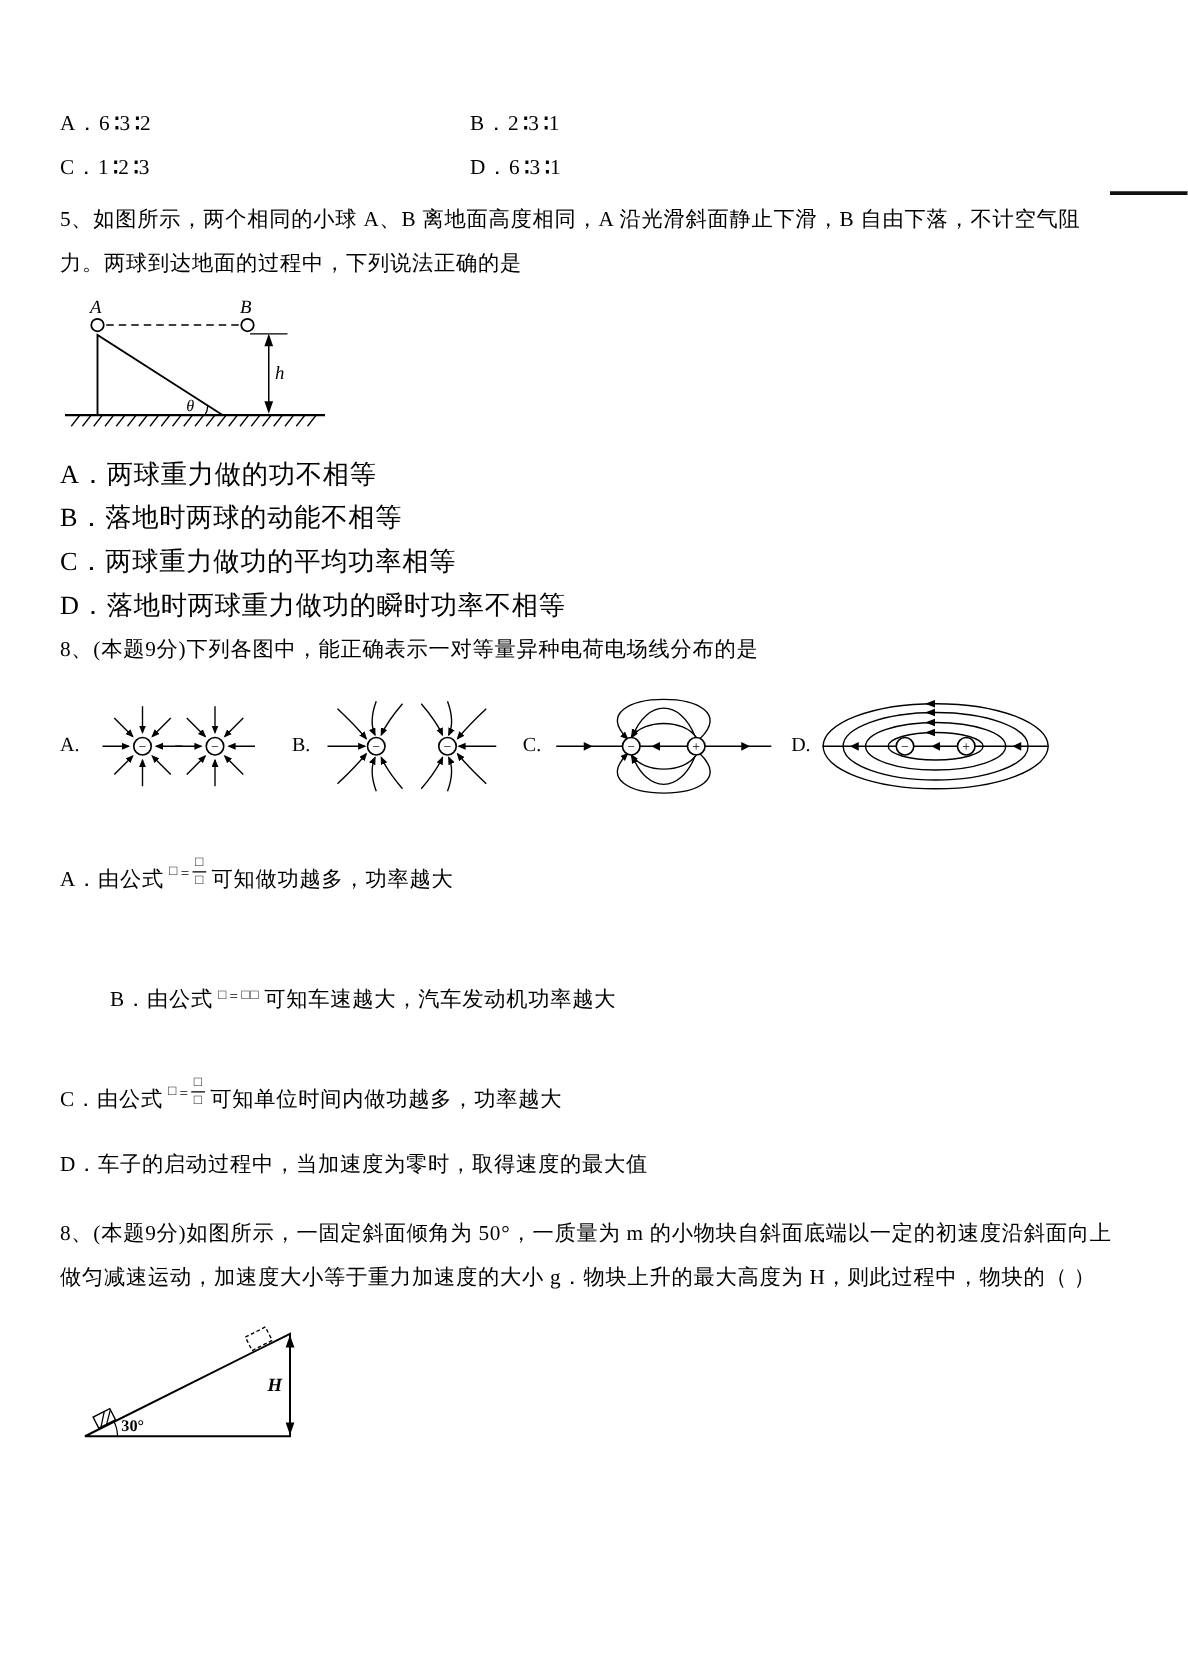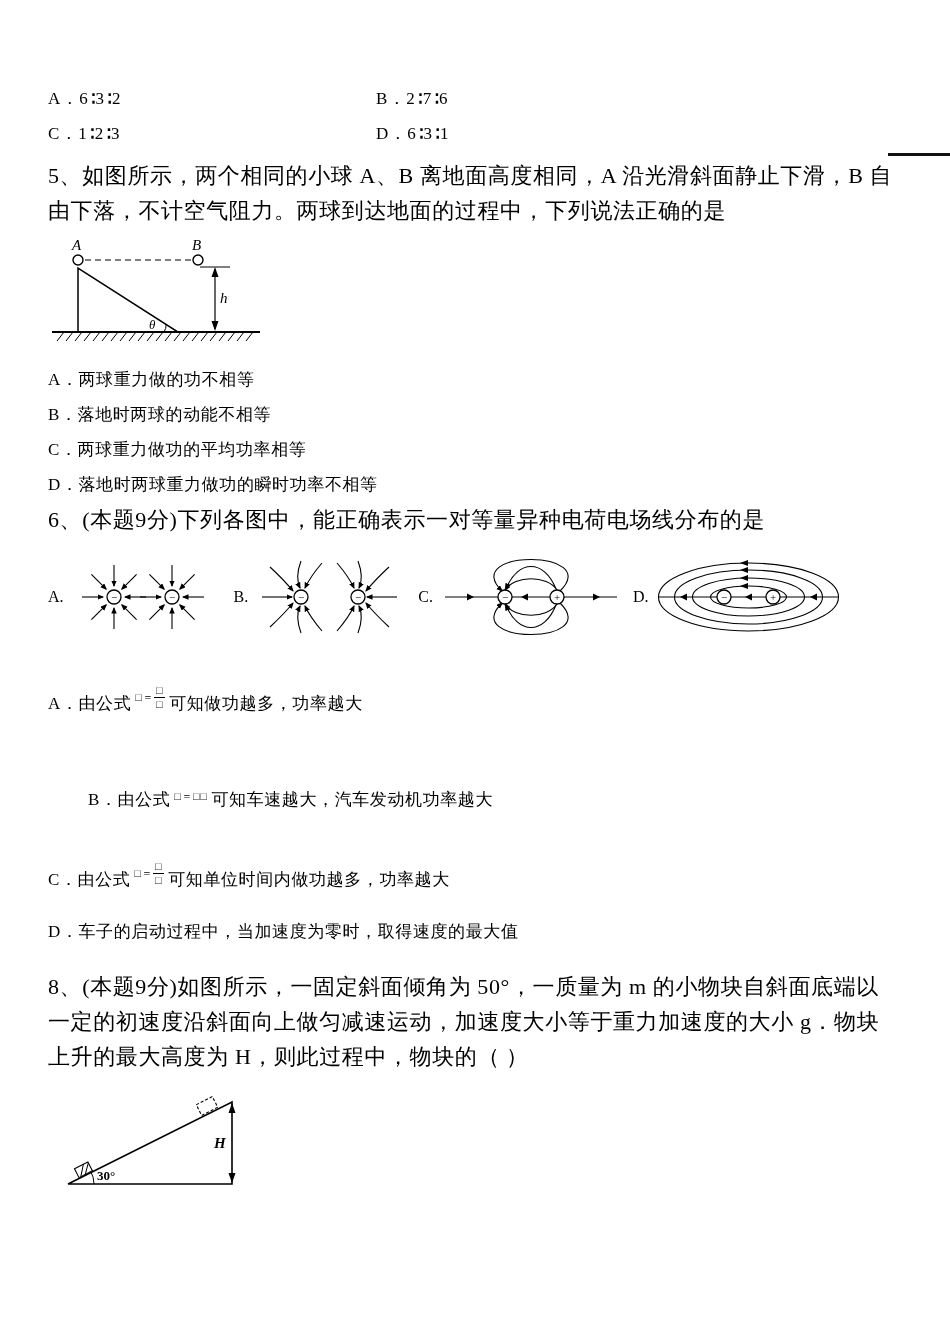--- a/index.html
+++ b/index.html
@@ -2,24 +2,24 @@
 <html><head>
 <meta charset="utf-8">
 <style>
   html,body{margin:0;padding:0;background:#fff;}
   body{width:950px;height:1344px;position:relative;overflow:hidden;
        font-family:"Liberation Serif","DejaVu Serif",serif;color:#000;}
   .page{position:relative;width:950px;height:1344px;padding:88px 55px 7px 48px;box-sizing:border-box;}
   .artifact{position:absolute;top:153px;right:0;width:62px;height:3px;background:#111;}
   .two-col{display:flex;font-size:17px;line-height:22px;margin-bottom:13px;letter-spacing:1px;}
   .two-col .c1{width:328px;}
-  .stem{font-size:22px;line-height:35px;letter-spacing:.6px;margin:0;}
+  .stem{font-size:17px;line-height:35px;letter-spacing:.6px;margin:0;}
   .q5stem{margin-top:12px;}
   .fig5{margin:8px 0 0 0;}
-  .optline{font-size:17px;line-height:35px;letter-spacing:.6px;}
+  .optline{font-size:21px;line-height:35px;letter-spacing:.6px;}
   .q5opts{margin-top:8px;}
   .q6row{display:flex;align-items:center;gap:6px;margin-top:10px;}
   .q6lab{font-size:16px;margin:0 2px 0 6px;}
   .q6lab:first-child{margin-left:0;}
   .q7stem{margin-top:18px;}
   .q7opt{font-size:17px;letter-spacing:.6px;display:flex;align-items:center;flex-wrap:wrap;}
   .q7a{margin-top:44px;}
   .q7b{margin-top:72px;margin-left:40px;}
   .q7c{margin-top:56px;}
   .q7d{margin-top:28px;}
@@ -35,21 +35,21 @@
   svg text{font-family:"Liberation Serif","DejaVu Serif",serif;}
 </style>
 </head>
 <body>
 
 <div class="page">
   <div class="artifact"></div>
 
   <div class="two-col">
     <div class="c1">A．6∶3∶2</div>
-    <div>B．2∶7∶6</div>
+    <div>B．2∶3∶1</div>
   </div>
   <div class="two-col">
     <div class="c1">C．1∶2∶3</div>
     <div>D．6∶3∶1</div>
   </div>
 
   <p class="stem q5stem">5、如图所示，两个相同的小球 A、B 离地面高度相同，A 沿光滑斜面静止下滑，B 自由下落，不计空气阻力。两球到达地面的过程中，下列说法正确的是</p>
 
   <svg class="fig5" width="218" height="118" viewBox="0 0 218 118">
 
@@ -73,21 +73,21 @@
     <text x="172" y="67" font-size="15" font-style="italic">h</text>
   </svg>
 
   <div class="q5opts">
     <div class="optline">A．两球重力做的功不相等</div>
     <div class="optline">B．落地时两球的动能不相等</div>
     <div class="optline">C．两球重力做功的平均功率相等</div>
     <div class="optline">D．落地时两球重力做功的瞬时功率不相等</div>
   </div>
 
-  <p class="stem">6、(本题9分)下列各图中，能正确表示一对等量异种电荷电场线分布的是</p>
+  <p class="stem">8、(本题9分)下列各图中，能正确表示一对等量异种电荷电场线分布的是</p>
 
   <div class="q6row">
     <span class="q6lab">A.</span>
     <svg width="150" height="100" viewBox="0 0 150 100">
       <defs>
           <marker id="arA" markerWidth="7" markerHeight="7" refX="5" refY="2.5" orient="auto">
             <path d="M0,0L6,2.5L0,5z"></path>
           </marker>
         </defs>
       <g stroke="#000" stroke-width="1.1" marker-end="url(#arA)">

